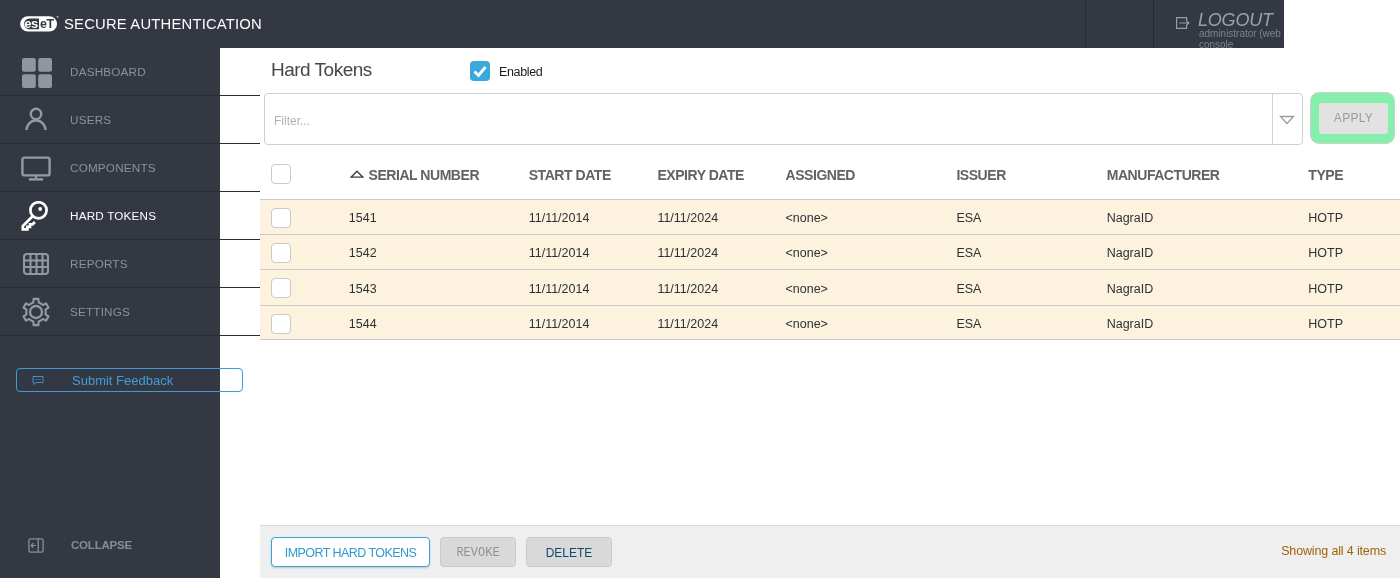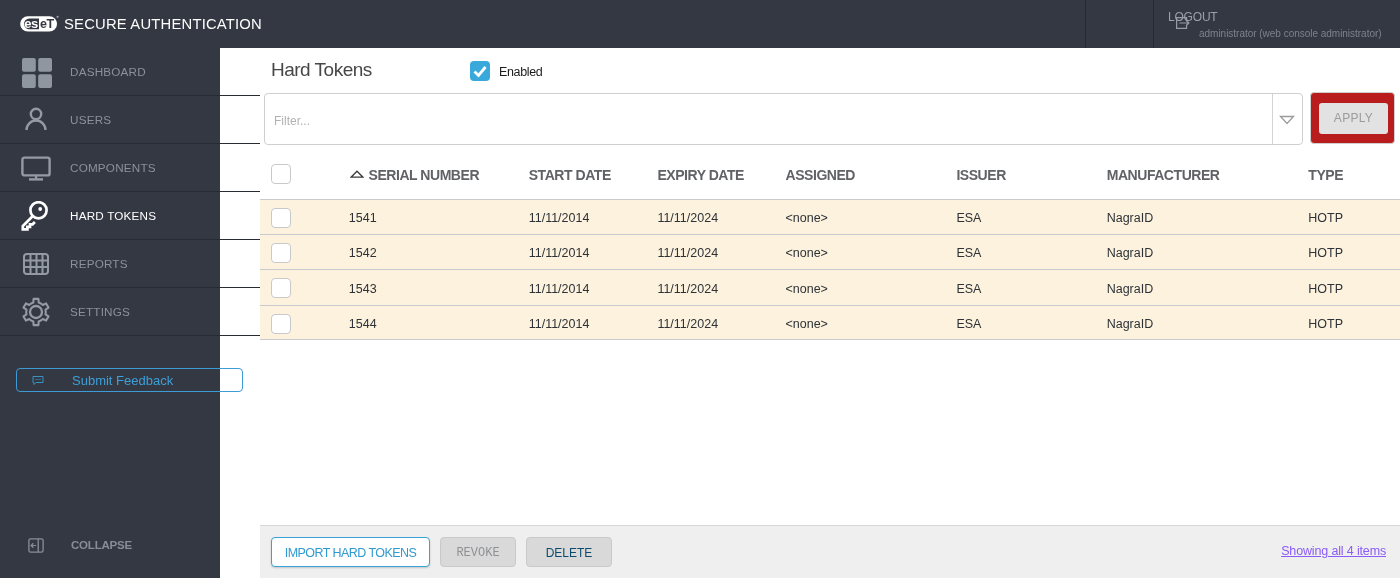--- a/index.html
+++ b/index.html
@@ -1,24 +1,24 @@
 <!DOCTYPE html>
 <html><head>
 <meta charset="utf-8">
 <style>
 * { margin:0; padding:0; box-sizing:border-box; }
 html,body { width:1400px; height:578px; overflow:hidden; background:#fff;
   font-family:"Liberation Sans", sans-serif; }
 
 
-#topbar { position:absolute; left:0; top:0; width:1400px; height:48px; background:#343842; }
+#topbar { position:absolute; left:0; top:0; width:1284px; height:48px; background:#343842; }
 #brand { position:absolute; left:64px; top:15.5px; color:#fdfdfd; font-size:14.8px; letter-spacing:0.2px; font-weight:400; }
 #topbar .vsep { position:absolute; top:0; width:1px; height:48px; background:#262a32; }
 #help { position:absolute; left:1085px; top:0; width:68px; height:48px; color:#969ca6; font-size:13px; line-height:48px; text-align:center; }
-#logout-label { position:absolute; left:1168px; top:10px; color:#9aa1ab; font-size:12px; letter-spacing:-0.2px; }
+#logout-label { position:absolute; left:1198px; top:10px; color:#9aa1ab; font-size:18px; letter-spacing:-0.2px;font-style:italic; }
 #logout-sub { position:absolute; left:1199px; top:28px; color:#7d828c; font-size:10px; letter-spacing:-0.02px; }
 
 
 #sidebar { position:absolute; left:0; top:48px; width:220px; height:530px; background:#343842; }
 .mitem { position:absolute; left:0; width:260px; height:48px; border-bottom:1px solid #272b33; }
 .mlabel { position:absolute; left:70px; top:0; height:47px; line-height:48px; font-size:11.7px; color:#8b919b; letter-spacing:0.2px; }
 .mlabel.active { color:#ffffff; }
 .micon { position:absolute; left:21px; top:9px; width:30px; height:30px; }
 #feedback { position:absolute; left:16px; top:320px; width:227px; height:24px; border:1px solid #3d9bd5; border-radius:4px; }
 #feedback span { position:absolute; left:55px; top:4px; font-size:13px; color:#3d9fd9; }
@@ -26,39 +26,39 @@
 #collapse span { position:absolute; left:71px; top:7px; font-size:11.5px; font-weight:bold; color:#878d96; letter-spacing:-0.2px; }
 
 
 #main { position:absolute; left:260px; top:48px; width:1140px; height:530px; background:#fff; }
 #title { position:absolute; left:11px; top:11px; font-size:19px; letter-spacing:-0.5px; color:#474747; }
 #enabled-box { position:absolute; left:210px; top:13px; width:20px; height:20px; background:#39a9dc; border-radius:4px; }
 #enabled-lbl { position:absolute; left:239px; top:16.5px; font-size:12.5px; letter-spacing:-0.35px; color:#1c1c1c; }
 #filterwrap { position:absolute; left:4px; top:45px; width:1039px; height:52px; border:1px solid #cfcfcf; border-radius:4px; background:#fff; }
 #filterwrap .ph { position:absolute; left:9px; top:20px; color:#b2b2b2; font-size:12px; }
 #filterwrap .dsep { position:absolute; right:29px; top:0px; width:1px; height:50px; background:#d4d4d4; }
-#applywrap { position:absolute; left:1050px; top:44px; width:85px; height:52px; border:1px solid #cfcfcf; border-radius:4px; background:#b91c1c; }
+#applywrap { position:absolute; left:1050px; top:44px; width:85px; height:52px; border:1px solid #cfcfcf; border-radius:9px; background:#86efac; }
 #applybtn { position:absolute; left:8px; top:10px; width:69px; height:31px; background:#e2e2e2; border-radius:3px; color:#9b9b9b; font-size:12px; letter-spacing:0.3px; text-align:center; line-height:31px; }
 
 
 #thead { position:absolute; left:0; top:97px; width:1141px; height:53px; background:#fff; }
 .hcell { position:absolute; top:21.5px; font-size:14px; font-weight:bold; color:#606266; letter-spacing:-0.45px; }
 .cb { width:20px; height:20px; background:#fff; border:1px solid #c9c9c9; border-radius:4px; }
 #rows { position:absolute; left:0; top:150.5px; width:1028px; }
 .trow { position:relative; width:1140px; height:35.4px; background:#fcf2de; border-top:1px solid #c9cacd; }
 .tcell { position:absolute; top:11.5px; font-size:12.5px; color:#2e3237; }
 .trow .cb { position:absolute; left:10.5px; top:8px; }
 
 
 #bottombar { position:absolute; left:0; top:477px; width:1140px; height:53px; background:#efeff0; border-top:1px solid #d8d8d8; }
 .bbtn { position:absolute; top:11px; height:30px; border-radius:4px; font-size:12px; line-height:30px; text-align:center; }
 #btn-import { left:11px; width:159px; background:#fff; border:1.5px solid #39a3d9; color:#2f9ad1; box-shadow:0 1px 2px rgba(0,0,0,0.18); font-size:12.5px; letter-spacing:-0.55px; }
 #btn-revoke { left:180px; width:76px; background:#d9d9da; color:#8f9193; border:1px solid #c9c9ca;font-family:Liberation Mono, monospace; }
 #btn-delete { left:266px; width:86px; background:#d9d9da; color:#0c4a6e; border:1px solid #c9c9ca; }
-#showing { position:absolute; right:14px; top:17.5px; font-size:12.5px; letter-spacing:-0.15px; color:#8b5cf6;text-decoration:underline; }
+#showing { position:absolute; right:14px; top:17.5px; font-size:12.5px; letter-spacing:-0.15px; color:#a16207; }
 </style>
 </head>
 <body>
 
 <div id="topbar">
   <svg width="42" height="20" style="position:absolute;left:19px;top:14px" viewBox="0 0 42 20">
     <rect x="1.2" y="2.2" width="36.8" height="15.3" rx="7.6" fill="#ffffff"></rect>
     <path d="M20 4.5 H10.4 a5.35 5.35 0 0 0 0 10.7 H20 Z" fill="#343842"></path>
     <text x="5.3" y="14" font-size="13" font-weight="bold" fill="#ffffff" font-family="Liberation Sans" letter-spacing="-0.6">es</text>
     <text x="21" y="14" font-size="12.5" font-weight="bold" fill="#343842" font-family="Liberation Sans" letter-spacing="-0.4">eT</text>

